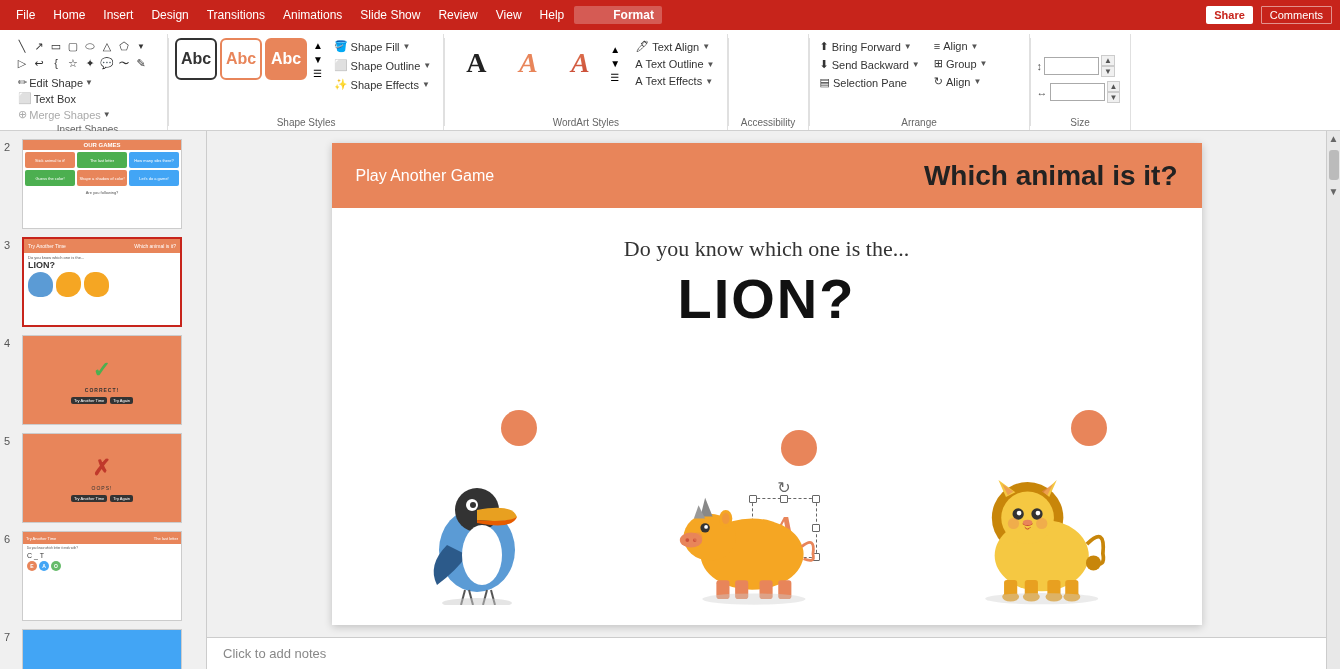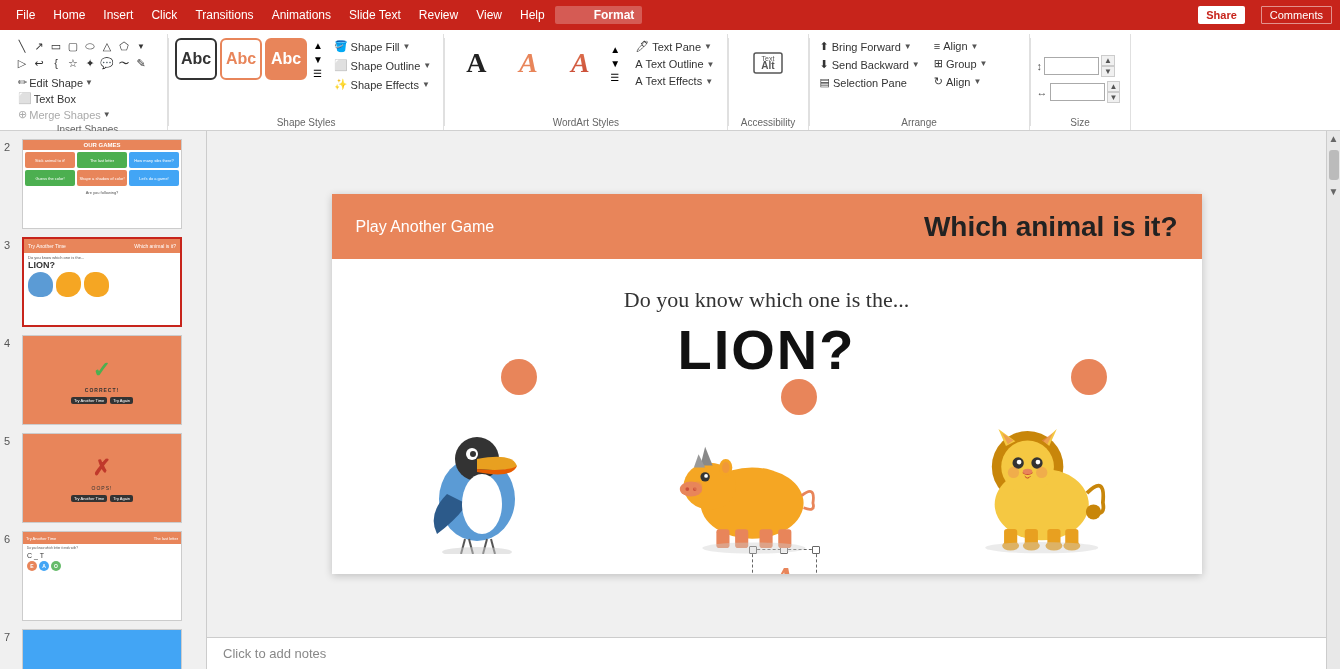--- a/index.html
+++ b/index.html
@@ -3,21 +3,21 @@
   <meta charset="utf-8">
   <style>
     * { box-sizing: border-box; margin: 0; padding: 0; }
     body { font-family: 'Segoe UI', Arial, sans-serif; background: #f0f0f0; overflow: hidden; width: 1340px; height: 669px; display: flex; flex-direction: column; }
 
     
     .ribbon { background: #fff; border-bottom: 1px solid #d0d0d0; display: flex; flex-direction: column; flex-shrink: 0; }
     .menu-bar { display: flex; align-items: center; height: 30px; padding: 0 8px; background: #c7241b; gap: 2px; justify-content: center; }
     .menu-bar span { color: #fff; font-size: 12px; padding: 2px 8px; cursor: pointer; border-radius: 2px; }
     .menu-bar .active { background: rgba(255,255,255,0.25); font-weight: bold; padding-left: 39px; }
-    .menu-bar-right { margin-left: auto; display: flex; gap: 16px; }
+    .menu-bar-right { margin-left: auto; display: flex; gap: 8px; }
     .share-btn { background: #fff; color: #c7241b; border: none; border-radius: 2px; font-size: 11px; padding: 2px 8px; cursor: pointer; font-weight: bold; }
     .comments-btn { background: transparent; color: #fff; border: 1px solid rgba(255,255,255,0.5); border-radius: 1px; font-size: 11px; padding: 2px 8px; cursor: pointer; }
 
     .ribbon-section { display: flex; flex-direction: column; border-right: 1px solid #e0e0e0; padding: 4px 6px 2px 6px; min-width: 120px; }
     .ribbon-section-label { font-size: 10px; color: #666; text-align: center; margin-top: auto; padding-top: 2px; }
     .ribbon-section-content { display: flex; align-items: flex-start; gap: 2px; flex: 1; }
 
     
     .insert-shapes-section { min-width: 160px; }
     .shapes-grid { display: grid; grid-template-columns: repeat(8, 16px); gap: 1px; margin-bottom: 2px; }
@@ -112,21 +112,21 @@
     .s6-header span { font-size: 4px; color: #fff; }
     .s6-content { padding: 2px 4px; }
     .s6-sub { font-size: 3px; color: #555; }
     .s6-blanks { font-size: 7px; color: #333; margin: 2px 0; }
     .s6-circles { display: flex; gap: 2px; }
     .s6-circle { width: 10px; height: 10px; border-radius: 50%; display: flex; align-items: center; justify-content: center; font-size: 5px; color: #fff; font-weight: bold; }
 
     
     .s7-bg { background: #42a5f5; width: 100%; height: 100%; }
     .canvas-wrapper { flex: 1; display: flex; align-items: center; justify-content: center; overflow: hidden; padding: 20px; }
-    .slide-canvas { width: 870px; height: 380px; background: #4d7c0f; box-shadow: 0 2px 8px rgba(0,0,0,0.2); position: relative; overflow: hidden; flex-shrink: 0; }
+    .slide-canvas { width: 870px; height: 482px; background: #4d7c0f; box-shadow: 0 2px 8px rgba(0,0,0,0.2); position: relative; overflow: hidden; flex-shrink: 0; }
 
     
     .slide-header { background: #e8855a; height: 65px; display: flex; align-items: center; justify-content: space-between; padding: 0 24px; position: absolute; top: 0; left: 0; right: 0; }
     .slide-header-left { font-size: 16px; color: #fff; font-weight: normal; }
     .slide-header-right { font-size: 28px; font-weight: 900; color: #222; }
 
     .slide-body { position: absolute; top: 65px; left: 0; right: 0; bottom: 0; background: #fff; }
     .slide-question { font-size: 22px; color: #333; text-align: center; margin-top: 28px; font-family: Georgia, 'Times New Roman', serif; }
     .slide-answer { font-size: 56px; font-weight: 900; color: #111; text-align: center; margin-top: 4px; font-family: Arial, sans-serif; letter-spacing: 2px; }
 
@@ -169,24 +169,24 @@
 
     .ribbon-btn-icon { display: flex; align-items: center; gap: 3px; font-size: 11px; color: #333; padding: 2px 4px; cursor: pointer; white-space: nowrap; border-radius: 2px; }
   </style>
 </head>
 <body>
 
 <div class="menu-bar">
   <span>File</span>
   <span>Home</span>
   <span>Insert</span>
-  <span>Click</span>
+  <span>Design</span>
   <span>Transitions</span>
   <span>Animations</span>
-  <span>Slide Text</span>
+  <span>Slide Show</span>
   <span>Review</span>
   <span>View</span>
   <span>Help</span>
   <span class="active">Format</span>
   <div class="menu-bar-right">
     <button class="share-btn">Share</button>
     <button class="comments-btn">Comments</button>
   </div>
 </div>
 
@@ -278,50 +278,41 @@
           <div class="wordart-sample wordart-s3">A</div>
           <div class="wordart-arrows">
             <span class="style-arrow">▲</span>
             <span class="style-arrow">▼</span>
             <span class="style-arrow">☰</span>
           </div>
         </div>
         <div class="wordart-format-col">
           <div class="ribbon-btn-medium">
             <span>🖊</span>
-            <span>Text Pane</span>
+            <span>Text Align</span>
             <span class="dropdown-arrow">▼</span>
           </div>
           <div class="ribbon-btn-medium">
             <span>A</span>
             <span>Text Outline</span>
             <span class="dropdown-arrow">▼</span>
           </div>
           <div class="ribbon-btn-medium">
             <span>A</span>
             <span>Text Effects</span>
             <span class="dropdown-arrow">▼</span>
           </div>
         </div>
       </div>
       <div class="ribbon-section-label">WordArt Styles</div>
     </div>
 
     <div class="section-divider"></div>
 
     <div class="ribbon-section accessibility-section">
-      <div class="ribbon-section-content" style="justify-content:center;">
-        <div class="alt-text-icon">
-          <svg width="32" height="32" viewBox="0 0 32 32">
-            <rect x="2" y="6" width="28" height="20" rx="2" fill="none" stroke="#555" stroke-width="1.5"></rect>
-            <text x="16" y="22" text-anchor="middle" font-size="10" fill="#555" font-weight="bold">Alt</text>
-            <text x="16" y="14" text-anchor="middle" font-size="7" fill="#555">Text</text>
-          </svg>
-        </div>
-      </div>
       <div class="ribbon-section-label">Accessibility</div>
     </div>
 
     <div class="section-divider"></div>
 
     <div class="ribbon-section arrange-section">
       <div class="ribbon-section-content" style="gap:2px;">
         <div class="arrange-col">
           <div class="ribbon-btn-icon">
             <span>⬆</span>

